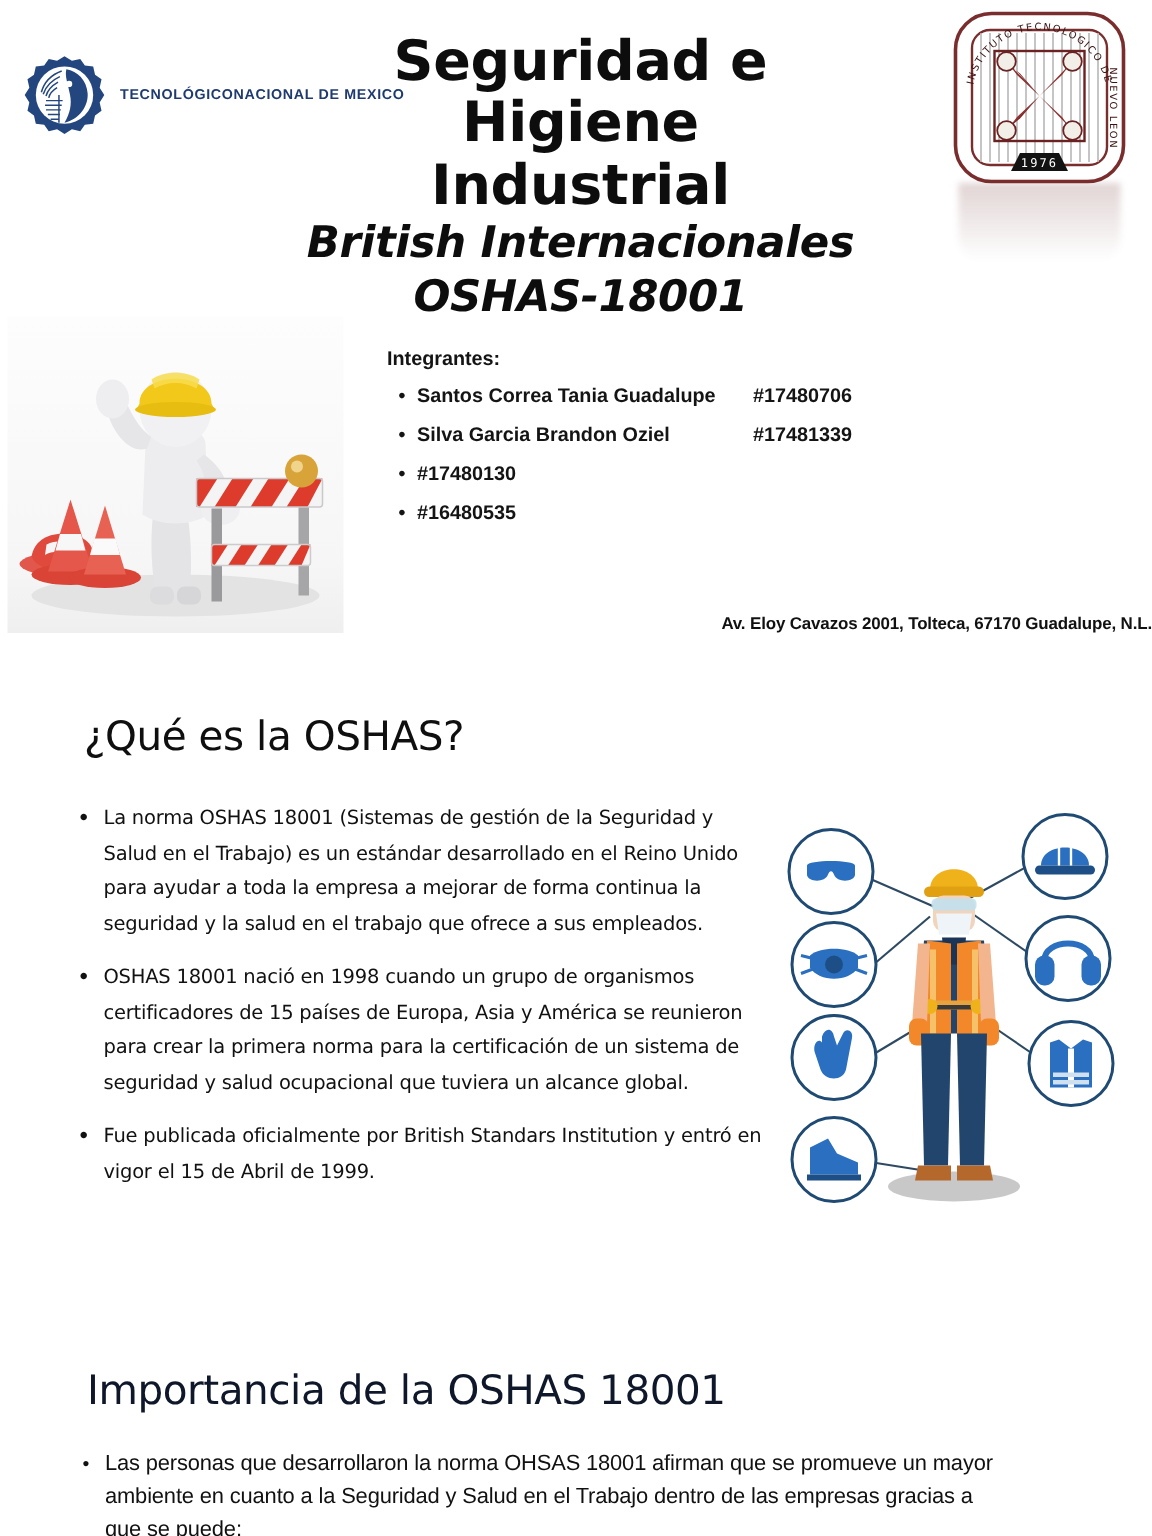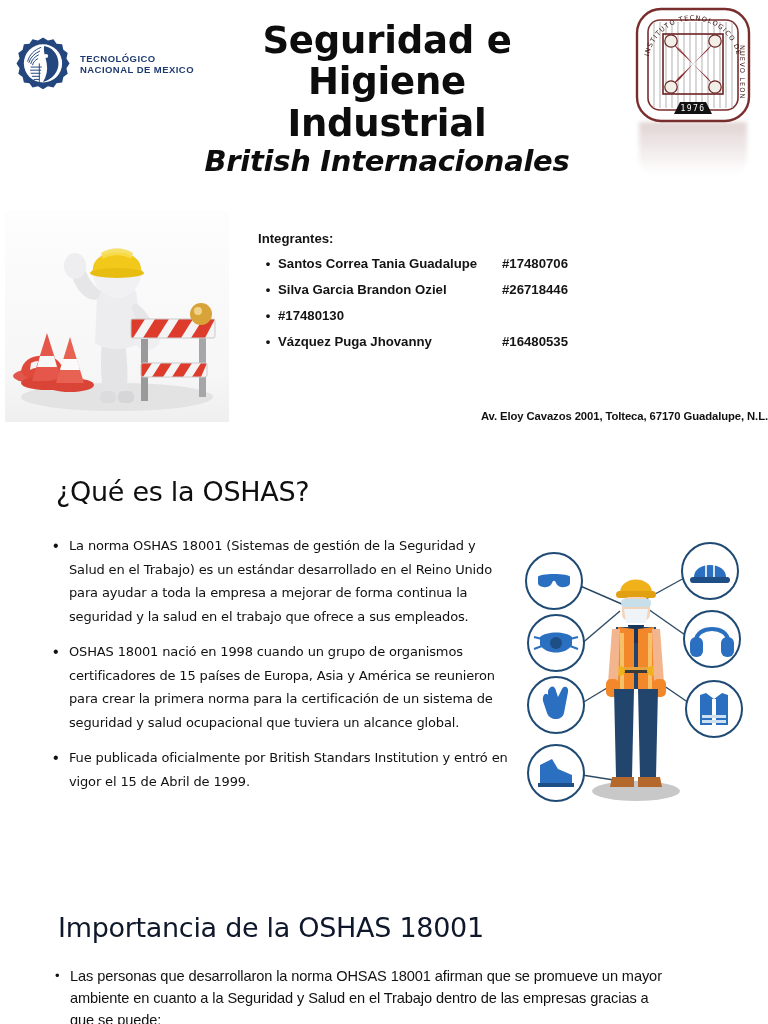--- a/index.html
+++ b/index.html
@@ -12,21 +12,21 @@
     overflow:hidden;
     position:relative;
   }
   .page{position:relative;width:768px;height:1024px;overflow:hidden;background:#fff;}
 
   
   .hdr{position:absolute;left:0;top:0;width:768px;height:210px;}
 
   .tecnm-logo{position:absolute;left:12px;top:33px;width:180px;height:62px;display:flex;align-items:center;gap:6px;}
   .tecnm-mark{width:62px;height:58px;flex:none;}
-  .tecnm-words{display:flex;flex-direction:column;line-height:1.18;}
+  .tecnm-words{display:flex;flex-direction:row;line-height:1.18;}
   .tecnm-words span{
     font-family:"Liberation Sans", sans-serif;
     font-size:9.5px;font-weight:700;letter-spacing:.45px;color:#1e3a6e;white-space:nowrap;
   }
 
   .title-block{position:absolute;left:186px;top:20px;width:402px;text-align:center;}
   .t-line{
     font-family:"DejaVu Sans","Liberation Sans",sans-serif;
     font-size:37px;line-height:1.12;color:#0d0d0d;font-weight:700;letter-spacing:-0.2px;
   }
@@ -131,20 +131,21 @@
       <div class="tecnm-words">
         <span>TECNOLÓGICO</span>
         <span>NACIONAL DE MEXICO</span>
       </div>
     </div>
 
     <div class="title-block">
       <div class="t-line">Seguridad e Higiene</div>
       <div class="t-line">Industrial</div>
       <div class="t-line it">British Internacionales</div>
+      <div class="t-line it">OSHAS-18001</div>
     </div>
 
     <div class="itnl-logo">
       <svg class="itnl-badge" viewBox="0 0 126 126">
         <defs>
           <path id="ringTop" d="M 18 63 A 45 45 0 0 1 108 63" fill="none"></path>
           <path id="ringR" d="M 110 40 L 110 112" fill="none"></path>
           <path id="ringL" d="M 16 112 L 16 40" fill="none"></path>
         </defs>
         <rect x="7" y="7" width="112" height="112" rx="24" ry="24" fill="#ffffff" stroke="#7a2d2d" stroke-width="2.4"></rect>
@@ -262,29 +263,28 @@
     <div class="r-line">Integrantes:</div>
     <ul>
       <li>
         <span class="bul">•</span>
         <span class="nm">Santos Correa Tania Guadalupe</span>
         <span class="id">#17480706</span>
       </li>
       <li>
         <span class="bul">•</span>
         <span class="nm">Silva Garcia Brandon Oziel</span>
-        <span class="id">#26718446</span>
+        <span class="id">#17481339</span>
       </li>
       <li>
         <span class="bul">•</span>
         <span class="id">#17480130</span>
       </li>
       <li>
         <span class="bul">•</span>
-        <span class="nm">Vázquez Puga Jhovanny</span>
         <span class="id">#16480535</span>
       </li>
     </ul>
   </div>
 
   <div class="address">Av. Eloy Cavazos 2001, Tolteca, 67170 Guadalupe, N.L.</div>
 
   <div class="h-ques">¿Qué es la OSHAS?</div>
 
   <div class="body-list">

